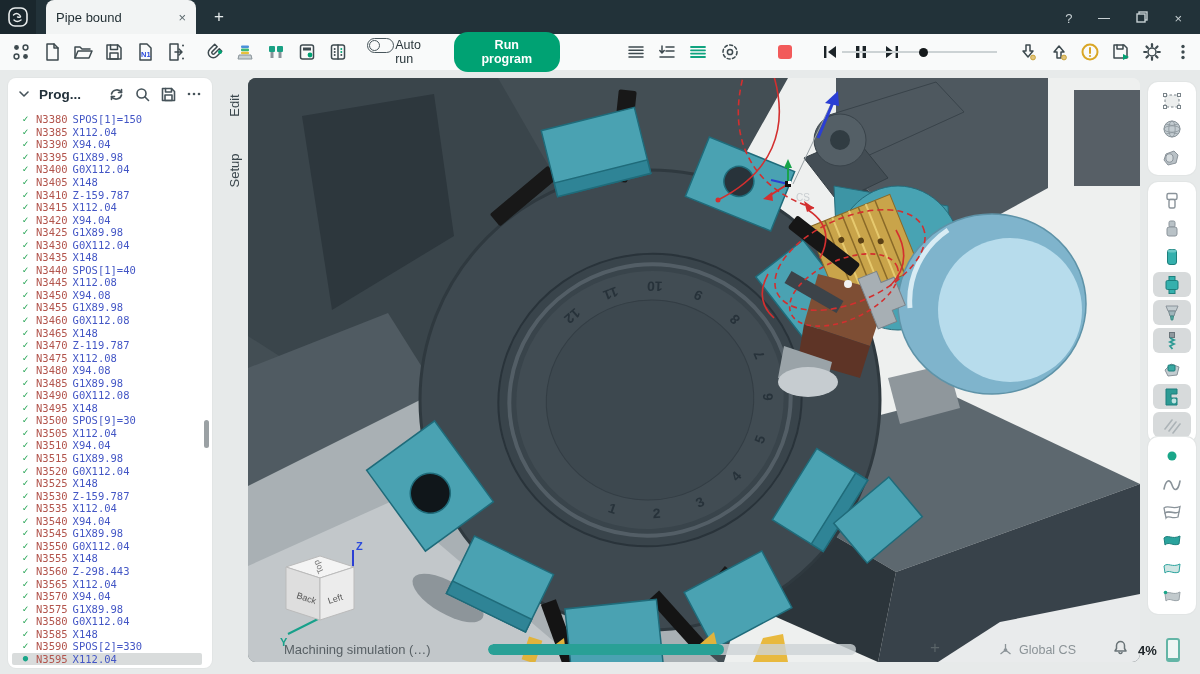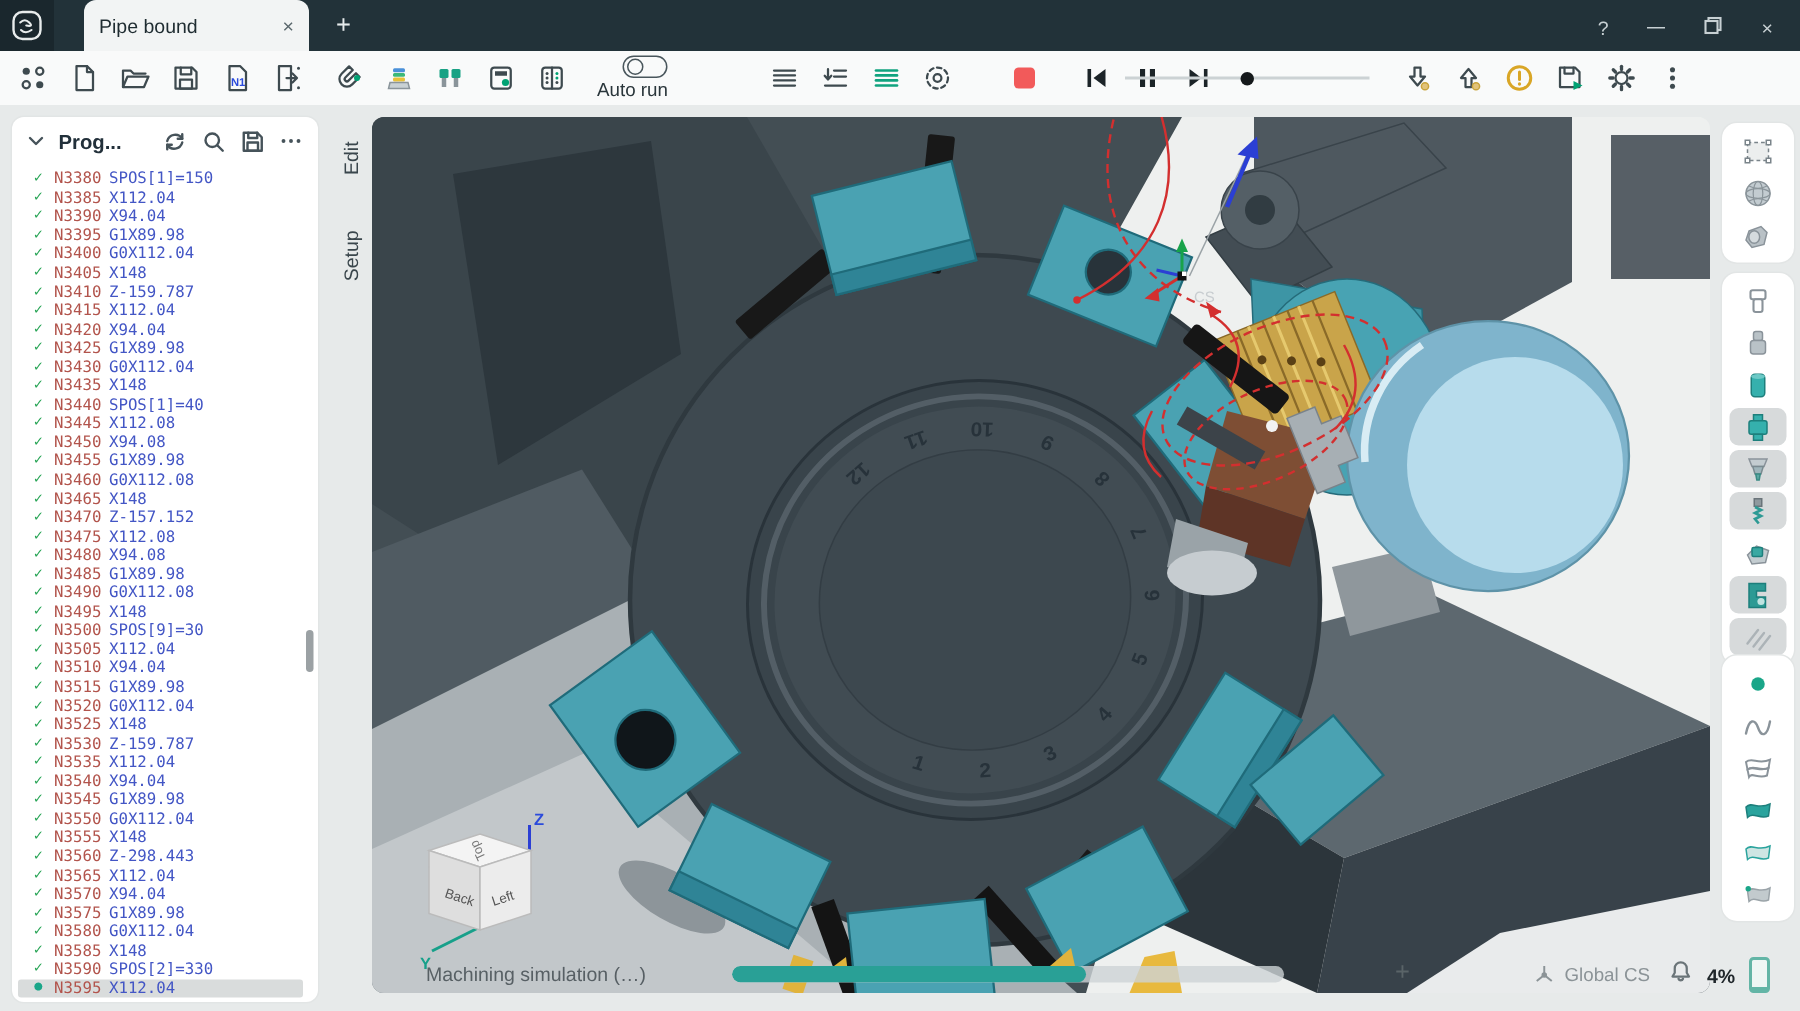--- a/index.html
+++ b/index.html
@@ -1,33 +1,33 @@
 <!DOCTYPE html>
 <html><head>
 <meta charset="utf-8">
 <style>
 * { box-sizing: border-box; margin: 0; padding: 0; }
 html,body { width:1200px; height:674px; overflow:hidden; background:#e7eaea; font-family:"Liberation Sans",sans-serif; }
 
 
 .titlebar { position:absolute; left:0; top:0; width:1200px; height:34px; background:#223239; display:flex; align-items:flex-end; }
 .logo-box { width:36px; height:34px; background:#1a272d; display:flex; align-items:center; justify-content:center; }
-.tab { height:34px; width:150px; background:#f2f4f4; border-radius:8px 8px 0 0; display:flex; align-items:center; padding:0 10px; margin-left:20px; }
+.tab { height:34px; width:150px; background:#f2f4f4; border-radius:8px 8px 0 0; display:flex; align-items:center; padding:0 10px; margin-left:10px; }
 .tab-title { font-size:13px; color:#1f2c31; flex:1; }
 .tab-close { color:#5b686d; font-size:13px; cursor:default; }
 .newtab { color:#e6ebec; font-size:17px; margin:0 0 7px 18px; }
 .tb-spacer { flex:1; }
 .winbtns { display:flex; align-items:center; gap:26px; margin:0 18px 8px 0; color:#c7d0d3; font-size:13px; }
 .winbtns .min { display:inline-block; width:12px; border-top:1.6px solid #c7d0d3; }
 
 
 .toolbar { position:absolute; left:0; top:34px; width:1200px; height:36px; background:#f9fafa; display:flex; align-items:center; padding-left:6px; }
 .ti { width:32px; height:32px; display:flex; align-items:center; justify-content:center; margin-right:2px; border-radius:6px; }
 .ti svg .s { stroke:#3e4a4f; stroke-width:1.5; fill:none; stroke-linecap:round; stroke-linejoin:round; }
-.toggle-wrap { display:flex; align-items:flex-end; gap:1px; margin-left:12px;flex-direction:column; }
+.toggle-wrap { display:flex; align-items:flex-start; gap:1px; margin-left:12px; }
 .toggle { width:30px; height:15px; border:1.6px solid #49565c; border-radius:9px; position:relative; }
 .toggle::after { content:""; position:absolute; left:1.5px; top:1.2px; width:9px; height:9px; border:1.6px solid #49565c; border-radius:50%; }
 .toggle-label { font-size:12.5px; color:#2a363b; }
 .run-btn { margin-left:16px; background:#00a273; color:#fff; font-size:12.5px; font-weight:bold; border:none; border-radius:14px; padding:6px 17px; font-family:"Liberation Sans",sans-serif; }
 .slider { width:86px; height:32px; display:flex; align-items:center; margin-left:10px; }
 .slider .track { flex:1; border-top:2px solid #ccd2d4; }
 .slider .knob { width:9px; height:9px; background:#15191b; border-radius:50%; margin-right:-86px; position:relative; left:0; }
 
 
 .program-panel { position:absolute; left:8px; top:78px; width:204px; height:590px; background:#fff; border-radius:8px; box-shadow:0 0 0 1px #e2e5e5; }
@@ -49,21 +49,21 @@
 
 .vtab { position:absolute; left:214px; width:40px; text-align:center; transform:rotate(-90deg); font-size:13px; color:#3a464c; }
 
 
 .viewport { position:absolute; left:248px; top:78px; width:892px; height:584px; border-radius:8px; overflow:hidden; background:#eef0ef; }
 .scene { position:absolute; left:0; top:0; }
 .vp-status { position:absolute; left:36px; top:564px; font-size:13px; color:#454e53; opacity:.85;text-align:right; }
 .vp-progress { position:absolute; left:240px; top:566px; width:368px; height:11px; border-radius:6px; background:rgba(205,211,214,.8); overflow:hidden; }
 .vp-progress-fill { height:100%; background:#29a096; border-radius:6px; }
 .vp-plus { position:absolute; left:682px; top:560px; font-size:17px; color:#5a6468; }
-.vp-globalcs { position:absolute; left:774px; top:564px; display:flex; align-items:flex-end; gap:6px; color:#8b9397; font-size:12.5px; }
+.vp-globalcs { position:absolute; left:750px; top:564px; display:flex; align-items:flex-end; gap:6px; color:#8b9397; font-size:12.5px; }
 .vp-bell { position:absolute; left:864px; top:561px; }
 .vp-bell svg .s { stroke:#6a7478; stroke-width:1.5; fill:none; stroke-linecap:round; stroke-linejoin:round; }
 
 
 .rcard { position:absolute; left:1148px; width:48px; background:#fff; border-radius:10px; padding:6px 0; display:flex; flex-direction:column; align-items:center; gap:3px; box-shadow:0 0 0 1px #e2e5e5; }
 .ric { width:38px; height:25px; display:flex; align-items:center; justify-content:center; border-radius:6px; }
 .ric.sel { background:#d7dadb; }
 .battery-row { position:absolute; left:1138px; top:638px; display:flex; align-items:center; gap:9px; }
 .battery-pct { font-size:13px; font-weight:bold; color:#20272b; }
 .battery { width:14px; height:24px; border:2px solid #63b5a6; border-radius:3px; background:#eef6f4; position:relative; }
@@ -184,20 +184,21 @@
         <circle cx="6.7" cy="13" r="1" fill="#3e4a4f"></circle>
         <circle cx="13.3" cy="7" r="1" fill="#00a273"></circle>
         <circle cx="13.3" cy="10" r="1" fill="#00a273"></circle>
         <circle cx="13.3" cy="13" r="1" fill="#3e4a4f"></circle>
       </svg>
   </span>
   <span class="toggle-wrap">
     <span class="toggle"></span>
     <span class="toggle-label">Auto run</span>
   </span>
+  <button class="run-btn">Run program</button>
 
   <span class="ti" style="margin-left:62px">
     <svg width="20" height="20" viewBox="0 0 20 20">
         <g class="s" stroke-width="1.8">
           <line x1="3" y1="5" x2="17" y2="5"></line>
           <line x1="3" y1="8.3" x2="17" y2="8.3"></line>
           <line x1="3" y1="11.6" x2="17" y2="11.6"></line>
           <line x1="3" y1="15" x2="17" y2="15"></line>
         </g>
       </svg>
@@ -429,21 +430,21 @@
         <span class="rest">G0X112.08</span>
       </div>
       <div class="pline">
         <span class="mk done">✓</span>
         <span class="addr">N3465</span>
         <span class="rest">X148</span>
       </div>
       <div class="pline">
         <span class="mk done">✓</span>
         <span class="addr">N3470</span>
-        <span class="rest">Z-157.152</span>
+        <span class="rest">Z-119.787</span>
       </div>
       <div class="pline">
         <span class="mk done">✓</span>
         <span class="addr">N3475</span>
         <span class="rest">X112.08</span>
       </div>
       <div class="pline">
         <span class="mk done">✓</span>
         <span class="addr">N3480</span>
         <span class="rest">X94.08</span>

